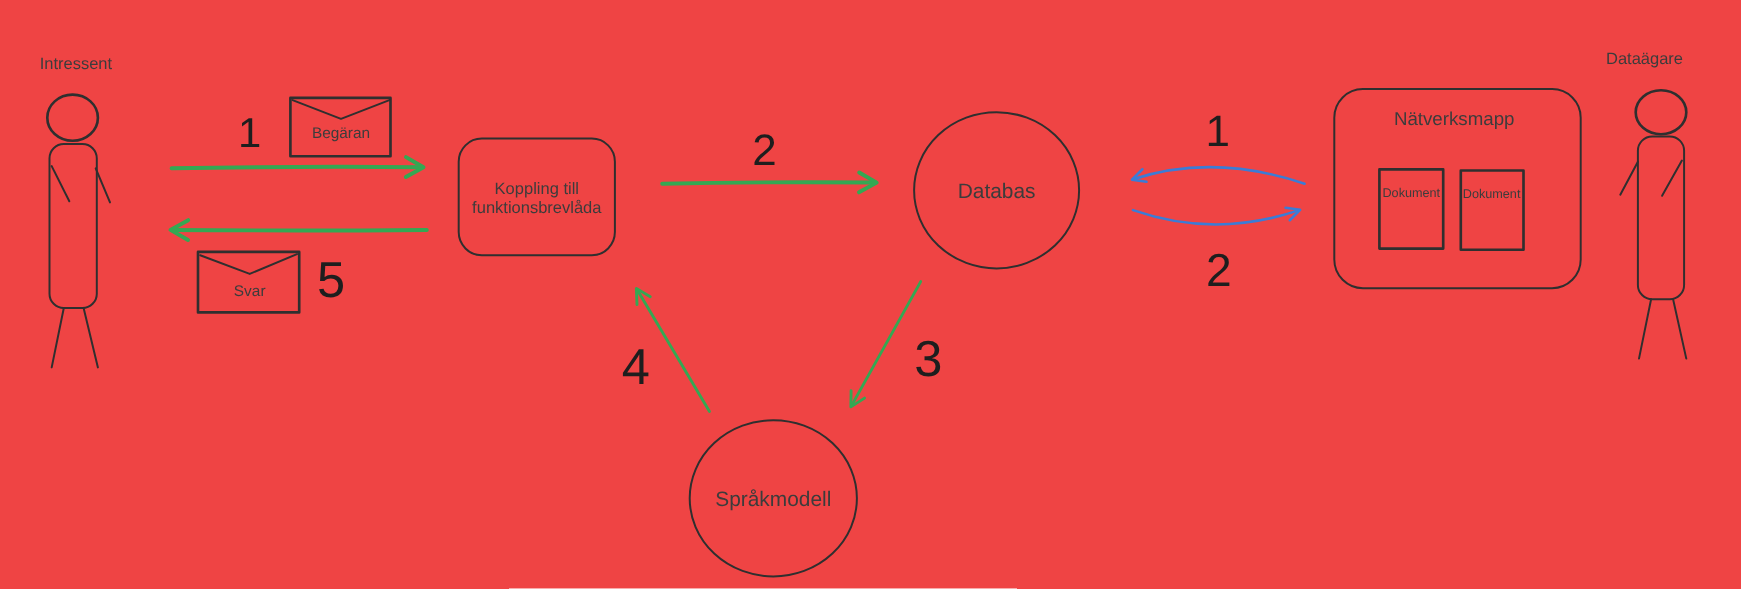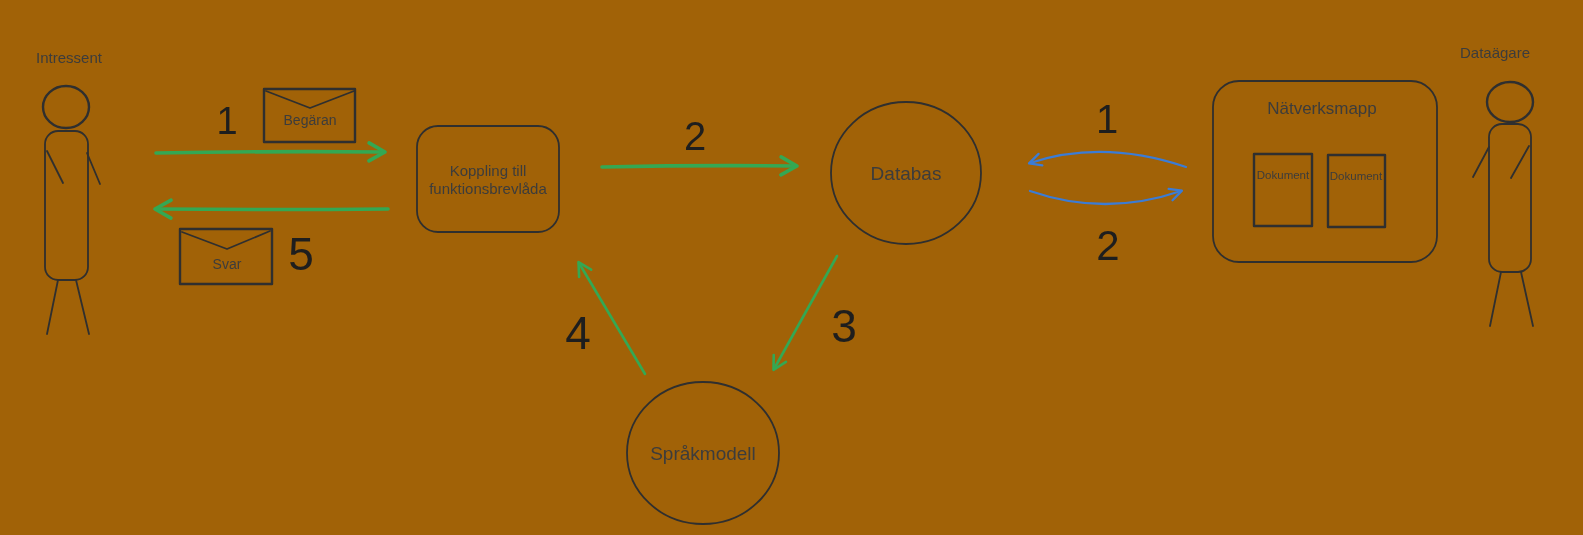--- a/index.html
+++ b/index.html
@@ -4,21 +4,21 @@
 <style>
   :root{
     --ink:#2f2f2f;
     --green:#34a853;
     --blue:#3b7cd6;
     --label:#3c3c3c;
     --num:#1e1e1e;
   }
   html,body{margin:0;padding:0;background:#ffffff;}
   body{font-family:"Liberation Sans", sans-serif;}
-  .stage{position:relative;width:1583px;height:535px;background:#a16207;overflow:hidden;}
+  .stage{position:relative;width:1583px;height:535px;background:#ef4444;overflow:hidden;}
   svg{display:block;}
   .sketch{fill:none;stroke:var(--ink);stroke-width:1.8;stroke-linecap:round;stroke-linejoin:round;}
   .sketch-thick{fill:none;stroke:var(--ink);stroke-width:2.4;stroke-linecap:round;stroke-linejoin:round;}
   .garrow{fill:none;stroke:var(--green);stroke-width:3.6;stroke-linecap:round;}
   .garrow-thin{fill:none;stroke:var(--green);stroke-width:2.6;stroke-linecap:round;}
   .barrow{fill:none;stroke:var(--blue);stroke-width:2.3;stroke-linecap:round;}
   text{fill:var(--label);}
   .actor-label{font-size:15px;}
   .node-label{font-size:19px;text-anchor:middle;}
   .box-label{font-size:15px;text-anchor:middle;}

